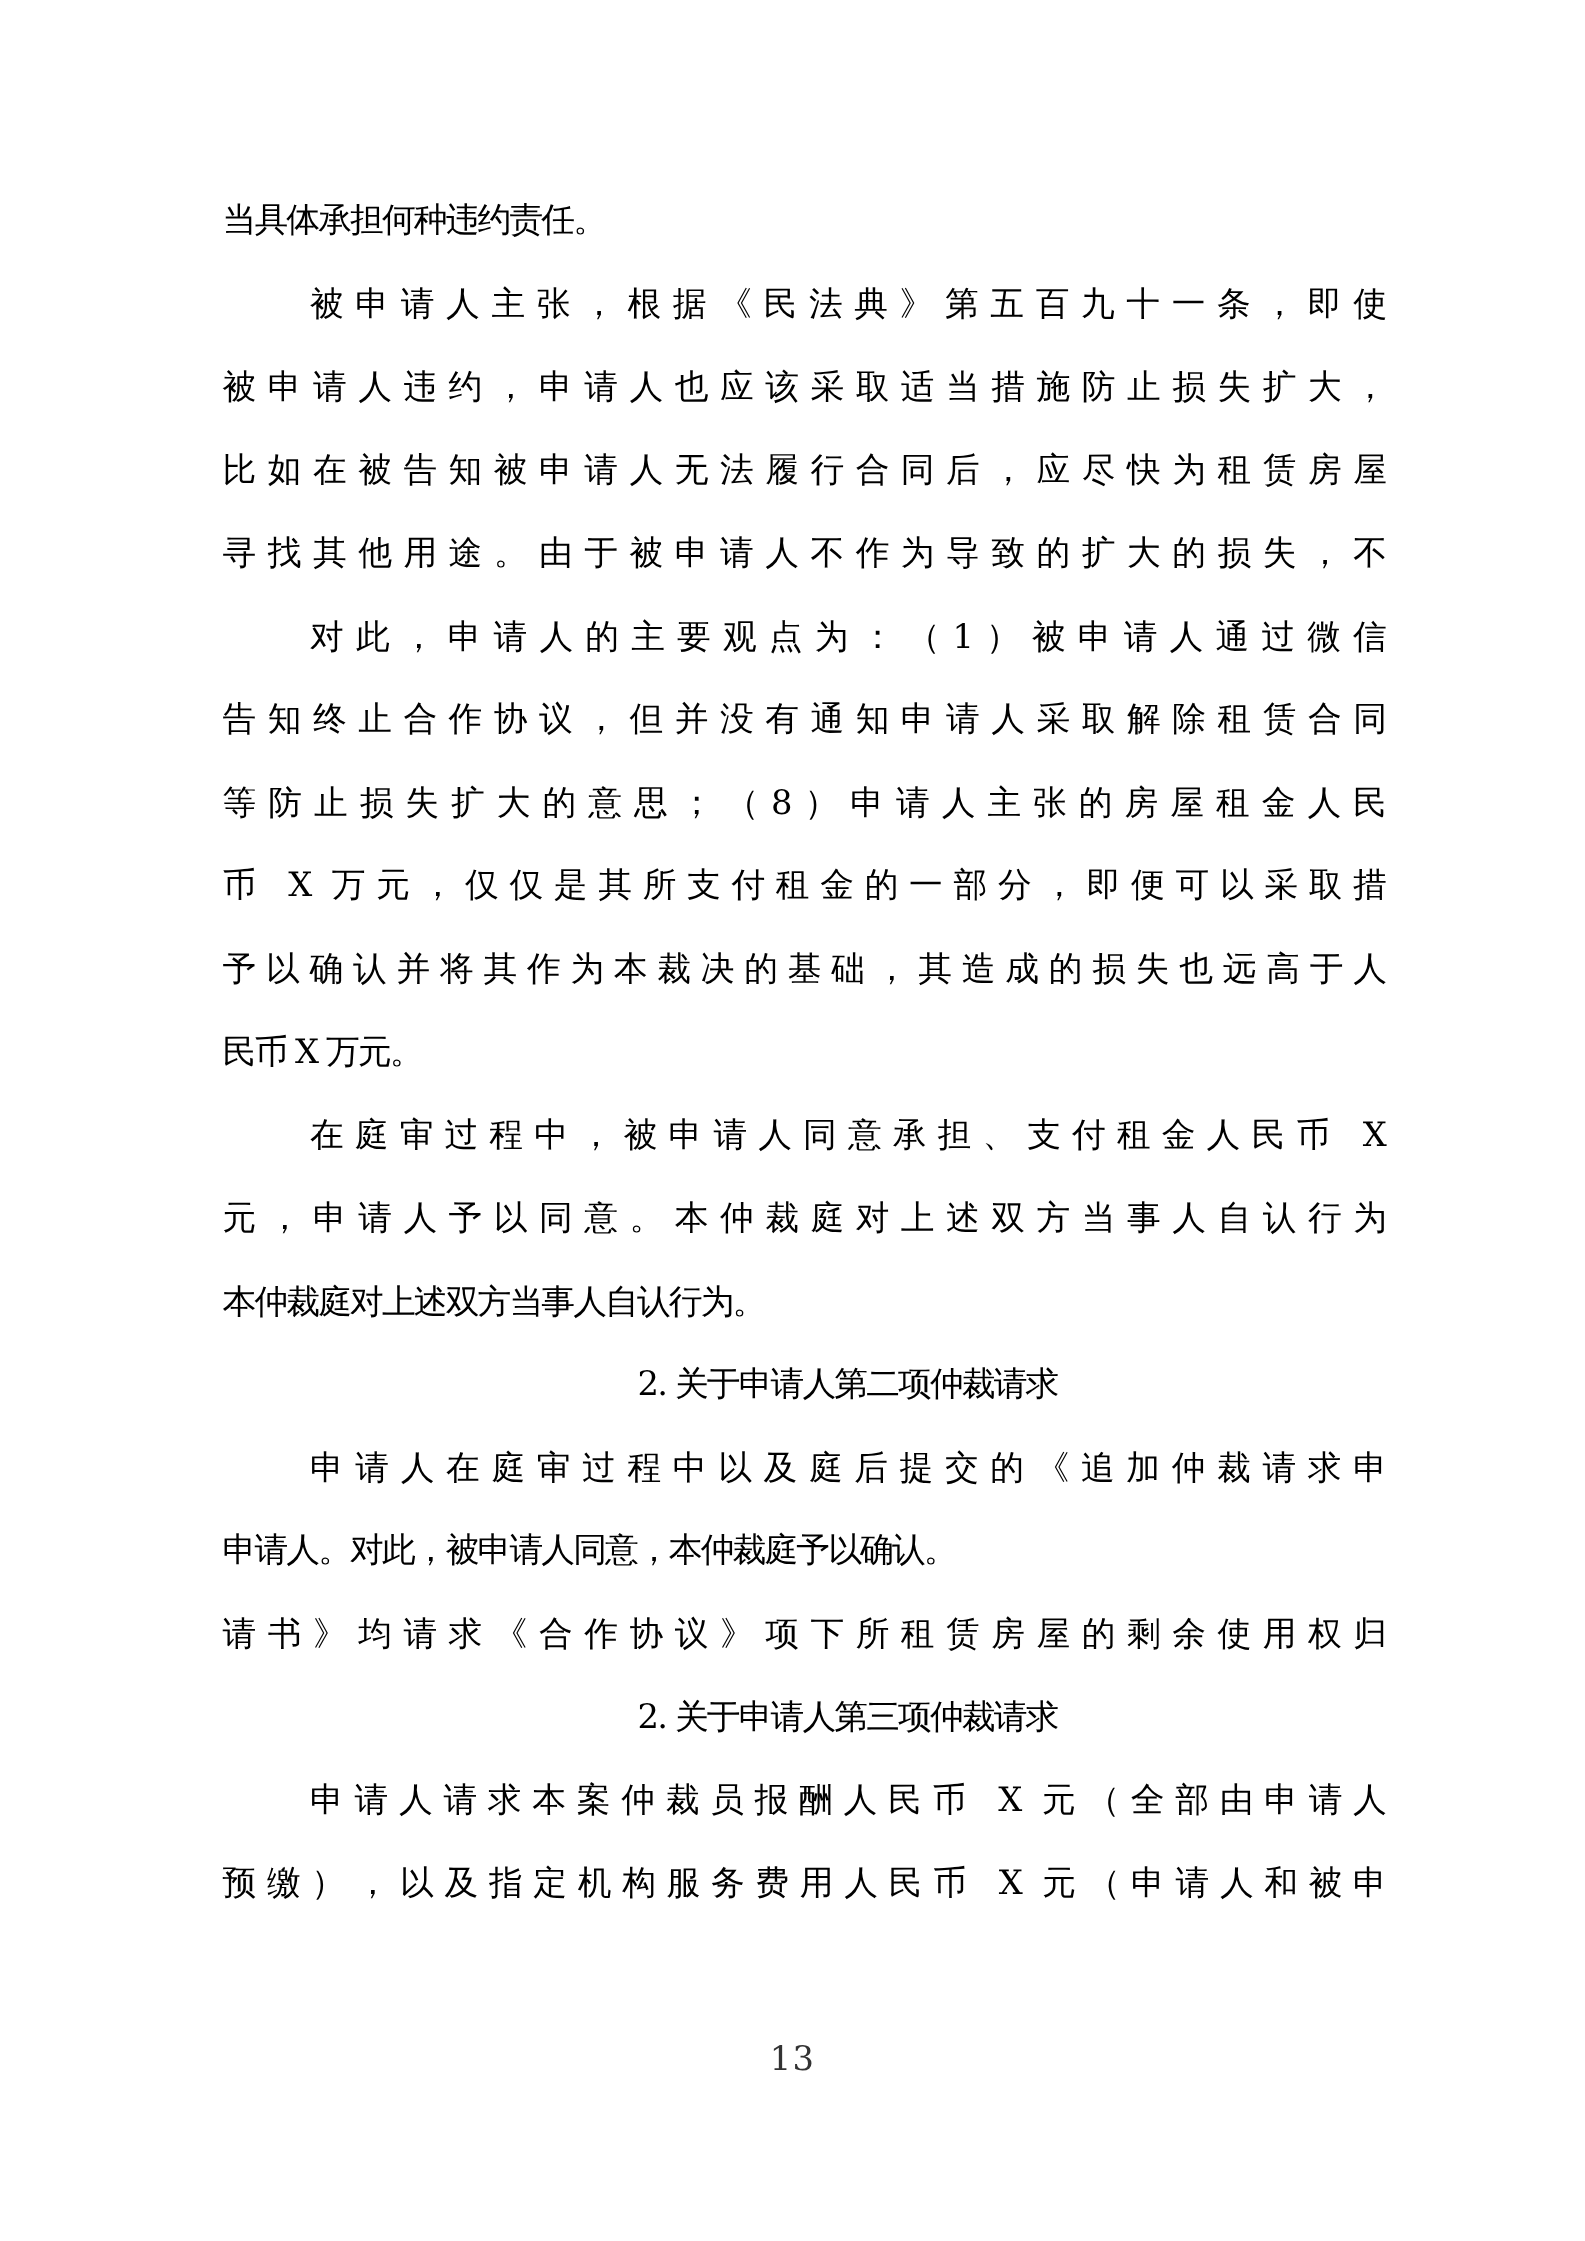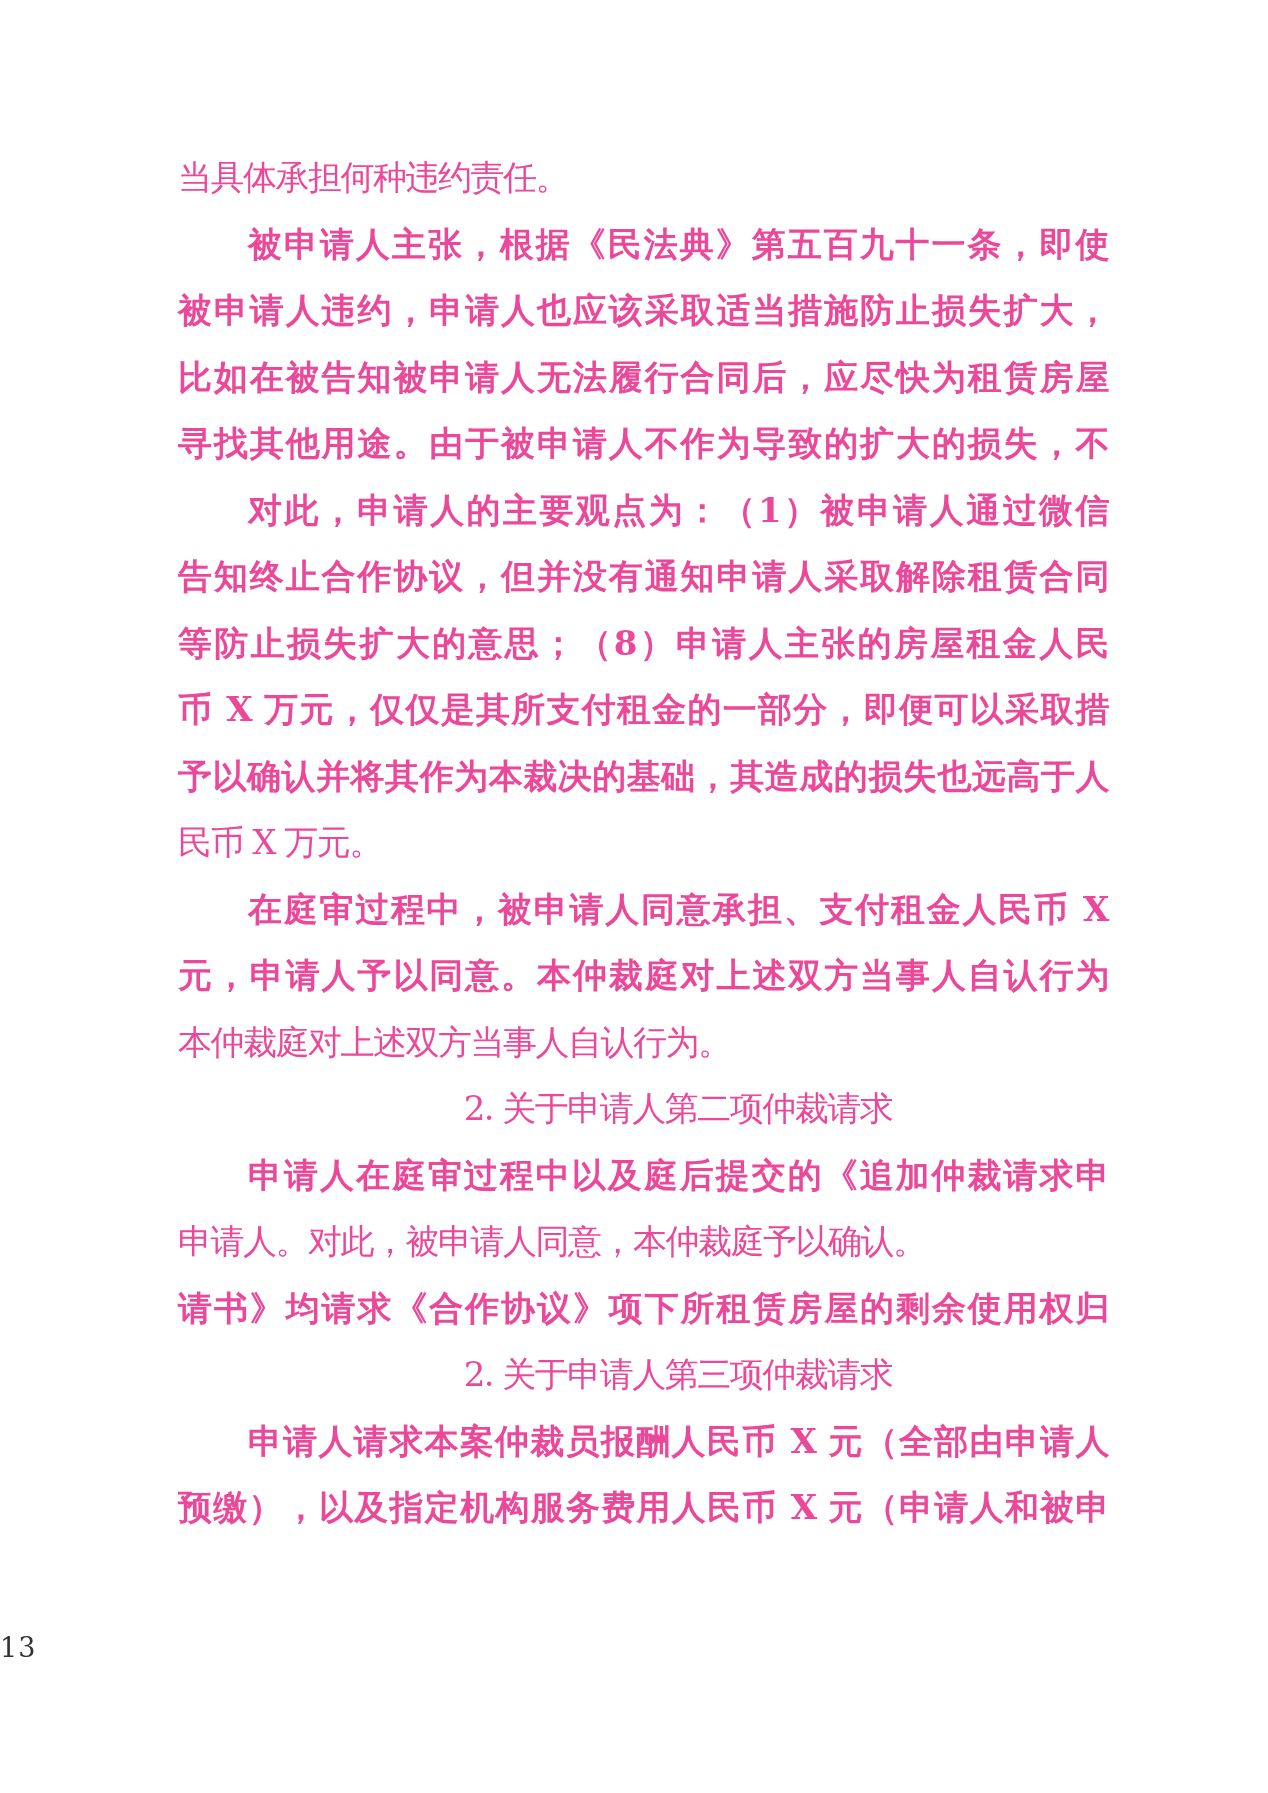--- a/index.html
+++ b/index.html
@@ -19,41 +19,41 @@
   }
   .textblock {
     position: absolute;
     left: 178px;
     top: 144px;
     width: 930px;
   }
   .line {
     height: 66.5px;
     line-height: 66.5px;
-    font-size: 34px;
+    font-size: 27px;
     letter-spacing: -1.5px;
     white-space: nowrap;
-    color: #ec4899;
+    color: #000000;
     font-weight: 400;
   }
   .line.justify {
     white-space: normal;
     text-align: justify;
     text-align-last: justify;
-    font-weight: bold;
   }
   .line.indent {
     text-indent: 70px;
     text-align: center;
   }
   .pagenum {
     position: absolute;
     top: 1632px;
     left: 0;
     width: 100%;
+    text-align: center;
     font-size: 27px;
     letter-spacing: 1px;
     color: #333333;
   }
 </style>
 </head>
 <body>
 
 <div class="page">
   <div class="textblock">

